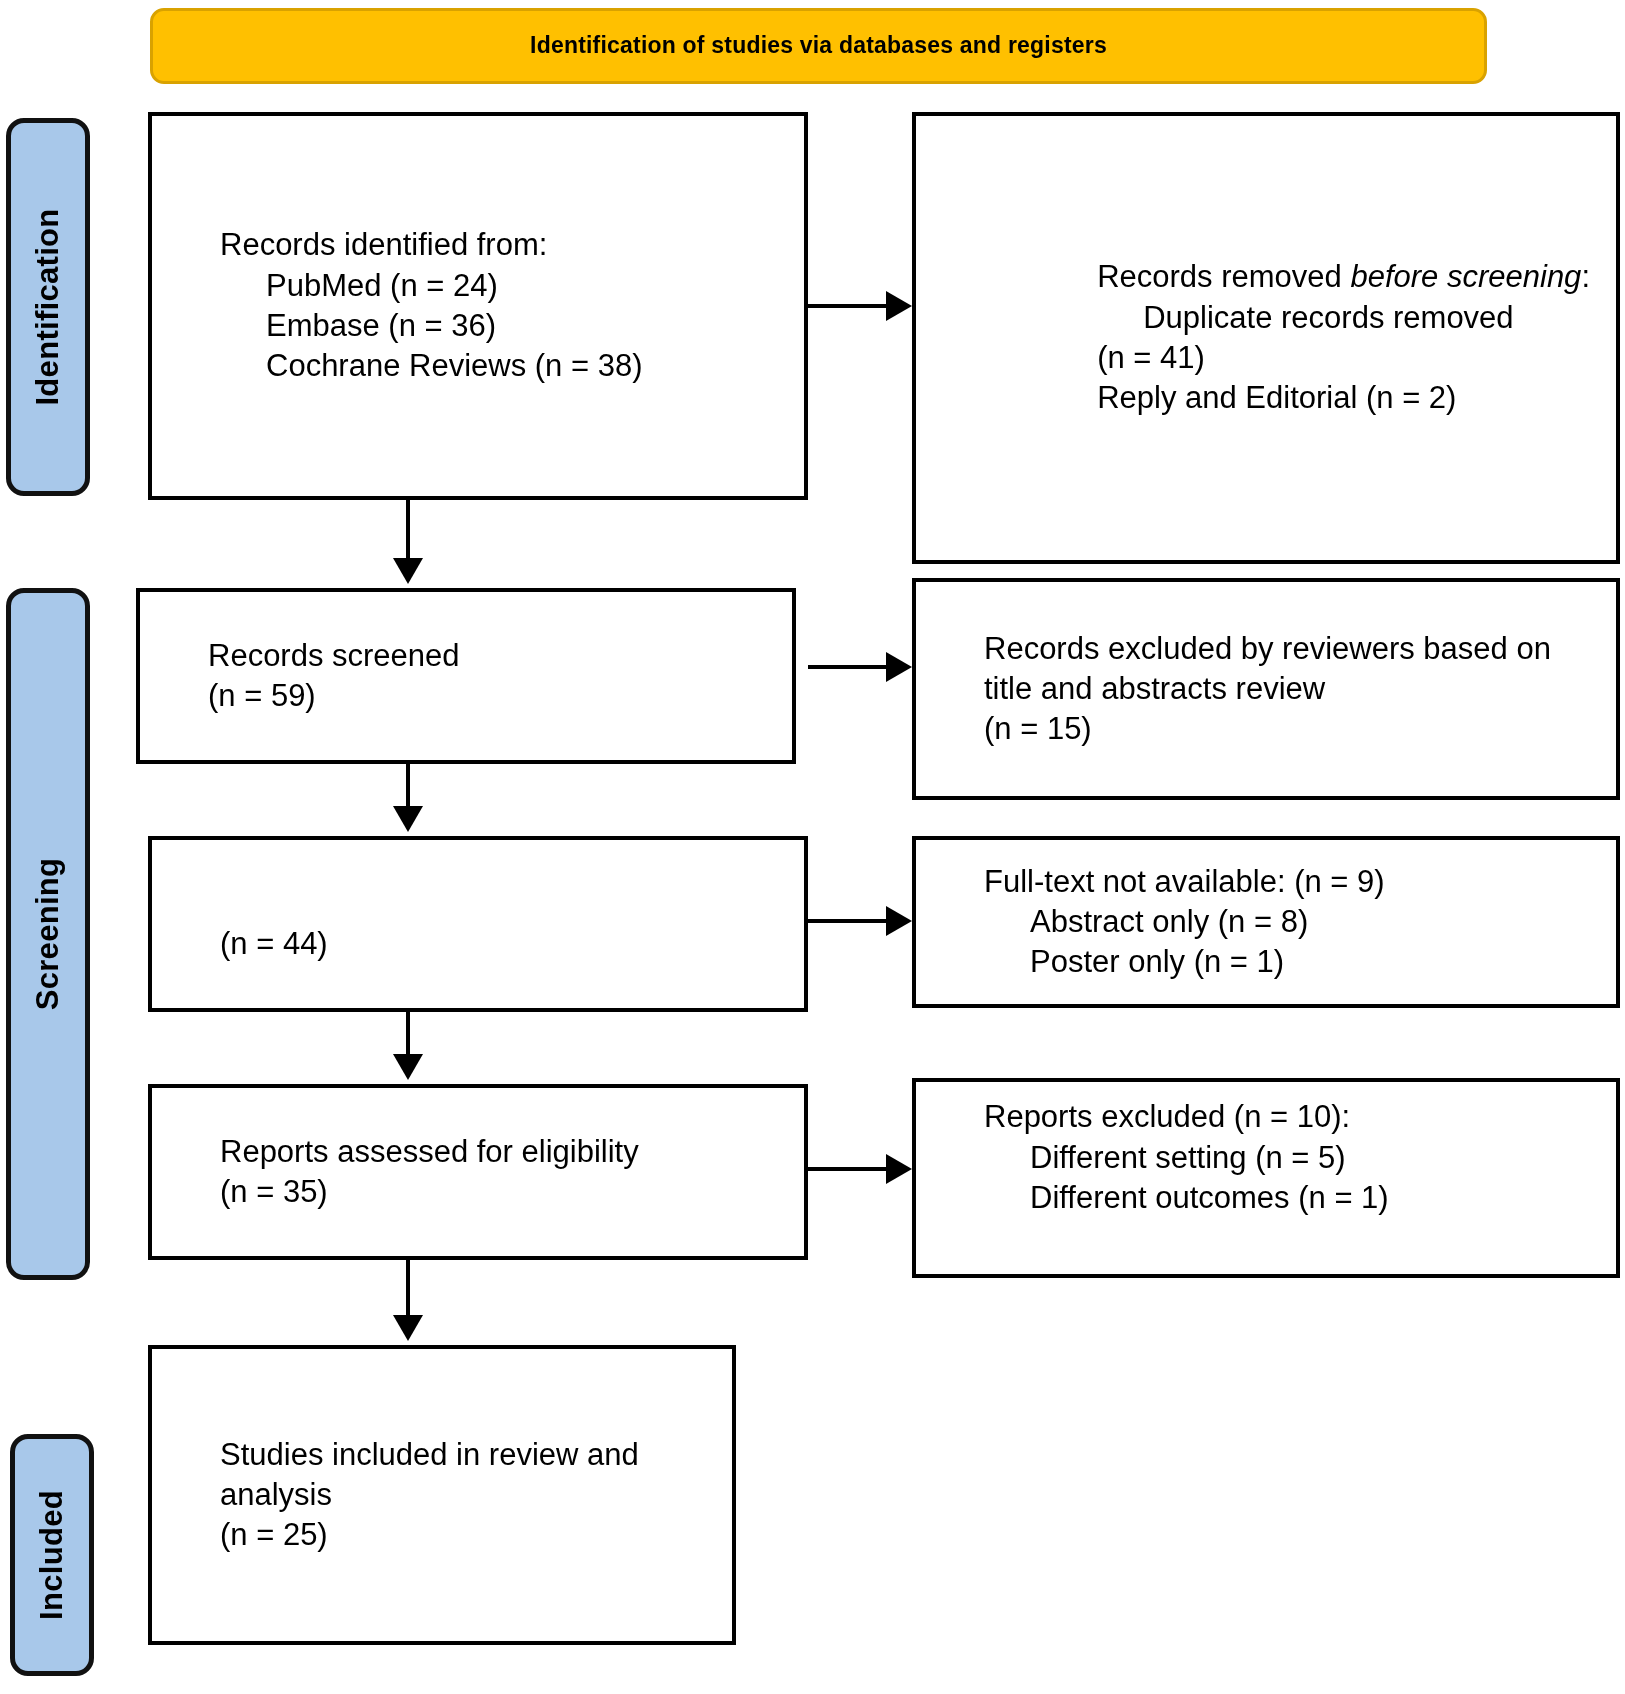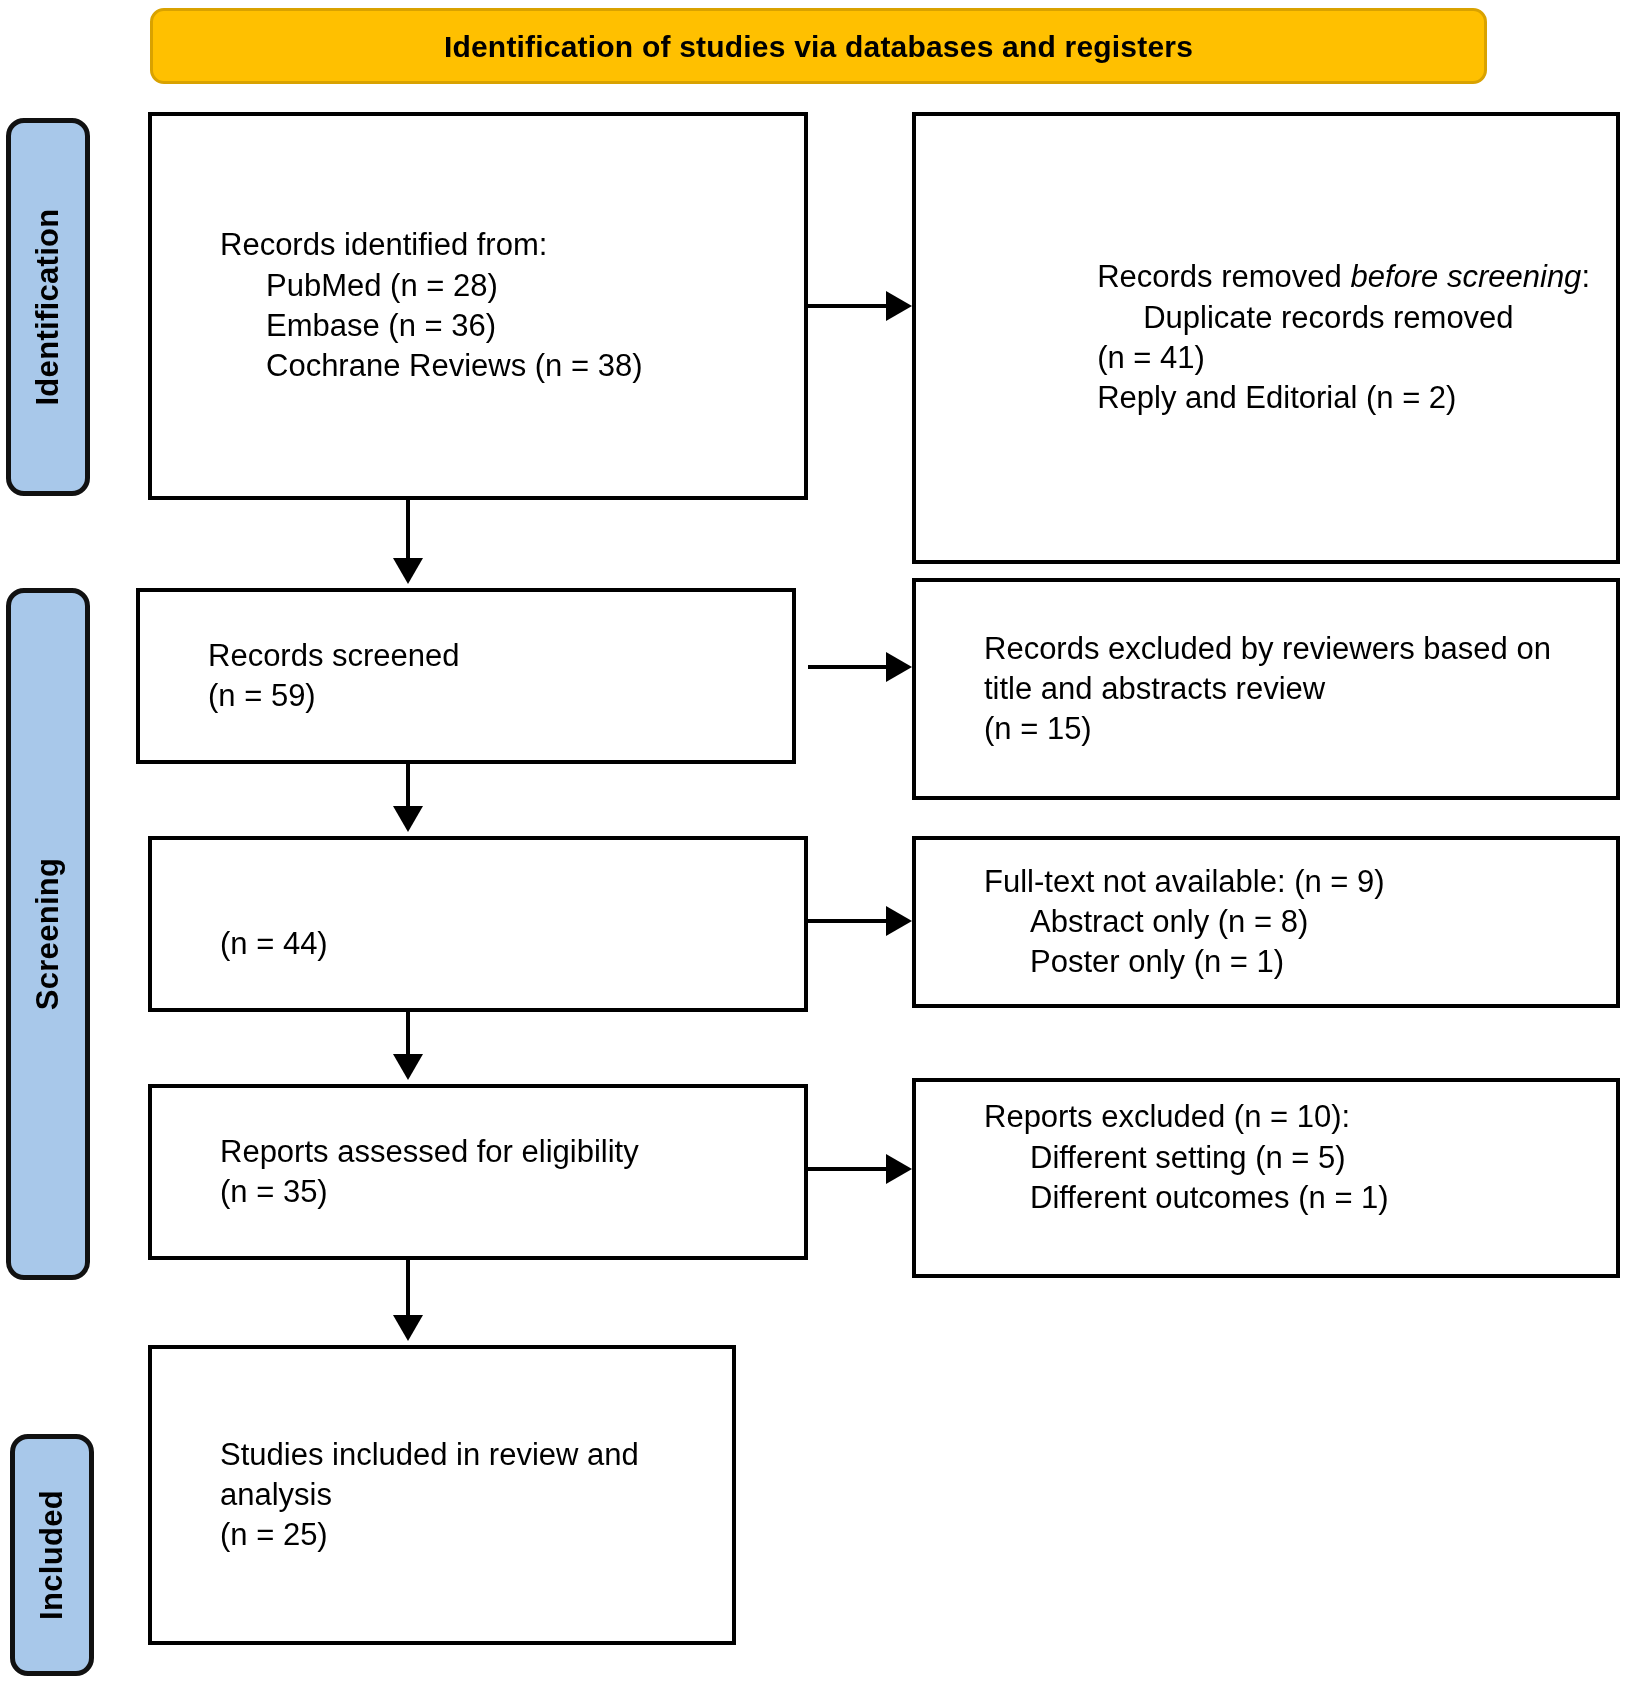--- a/index.html
+++ b/index.html
@@ -30,21 +30,21 @@
     height: 76px;
     background: #FFC000;
     border: 3px solid #d9a200;
     border-radius: 14px;
     box-sizing: border-box;
     display: flex;
     align-items: center;
     justify-content: center;
   }
   .title-banner .title-text {
-    font-size: 30px;
+    font-size: 23px;
     font-weight: bold;
     color: #000000;
     letter-spacing: 0.2px;
     text-align: center;
     line-height: 1.1;
   }
 
   
   .stage-pill {
     position: absolute;
@@ -170,21 +170,21 @@
     <span class="pill-label">Identification</span>
   </div>
   <div class="stage-pill" id="pill-screening">
     <span class="pill-label">Screening</span>
   </div>
   <div class="stage-pill" id="pill-included">
     <span class="pill-label">Included</span>
   </div>
 
   <div class="flow-box" id="box-identified">
-    <div class="box-text"><span>Records identified from:</span><br><span class="indent"></span><span>PubMed (n = 28)</span><br><span class="indent"></span><span>Embase (n = 36)</span><br><span class="indent"></span><span>Cochrane Reviews (n = 38)</span></div>
+    <div class="box-text"><span>Records identified from:</span><br><span class="indent"></span><span>PubMed (n = 24)</span><br><span class="indent"></span><span>Embase (n = 36)</span><br><span class="indent"></span><span>Cochrane Reviews (n = 38)</span></div>
   </div>
 
   <div class="flow-box" id="box-removed">
     <div class="box-text"><span>Records removed </span><em>before screening</em><span>:</span><br><span class="indent"></span><span>Duplicate records removed</span><br><span>(n = 41)</span><br><span>Reply and Editorial (n = 2)</span></div>
   </div>
 
   <div class="flow-box" id="box-screened">
     <div class="box-text"><span>Records screened</span><br><span>(n = 59)</span></div>
   </div>
 

